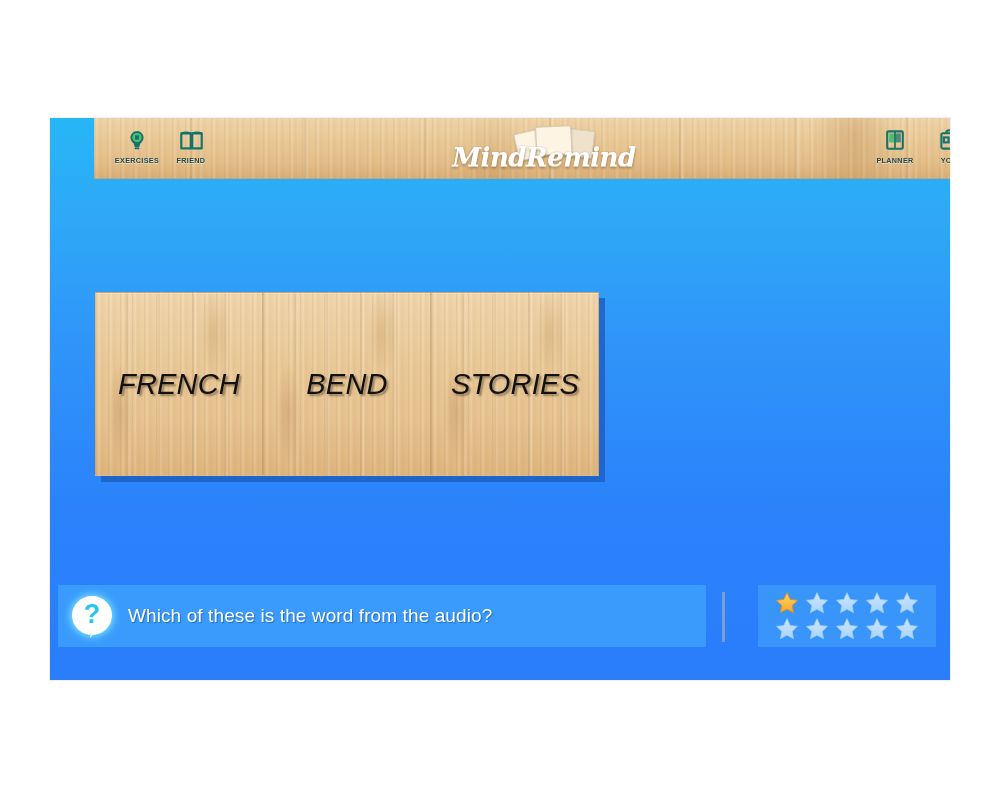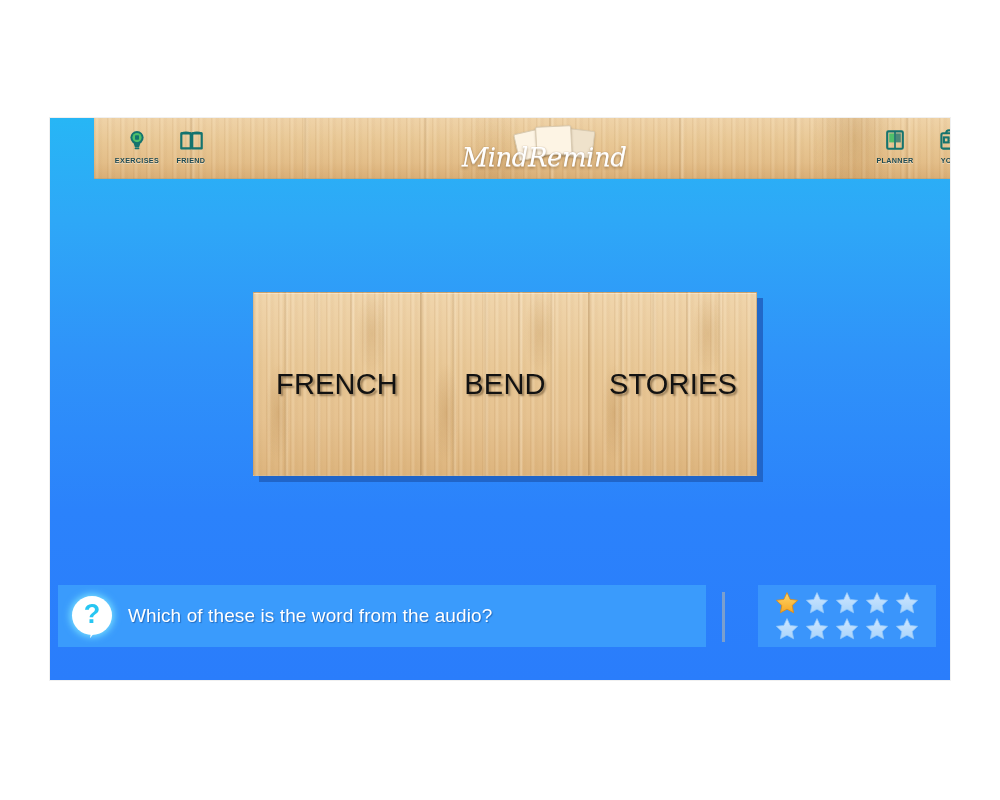--- a/index.html
+++ b/index.html
@@ -154,38 +154,39 @@
   #logo-card-3 { width: 34px; height: 26px; left: 48px; top: 5px;  transform: rotate(7deg); background:#efe2cb; }
 
   #logo-text {
     position: absolute;
     left: 0; right: 0;
     top: 18px;
     text-align: center;
     font-family: "DejaVu Serif", serif;
     font-size: 26px;
     font-style: italic;
-    font-weight: normal;
+    font-weight: bold;
     color: #ffffff;
     letter-spacing: -0.5px;
     text-shadow:
        0 1px 0 rgba(255,255,255,0.6),
        0 2px 3px rgba(95,62,24,0.55),
        0 0 1px rgba(120,80,30,0.5);
   }
 
   
   #tile-row {
     position: absolute;
     left: 45px;
     top: 174px;
     width: 820px;
     height: 192px;
     display: flex;
-    justify-content: center;
+    justify-content: flex-start;
+    font-style: italic;
   }
 
   .tile {
     position: relative;
     width: 168px;
     height: 184px;
     cursor: pointer;
   }
   .tile-shadow {
     position: absolute;

